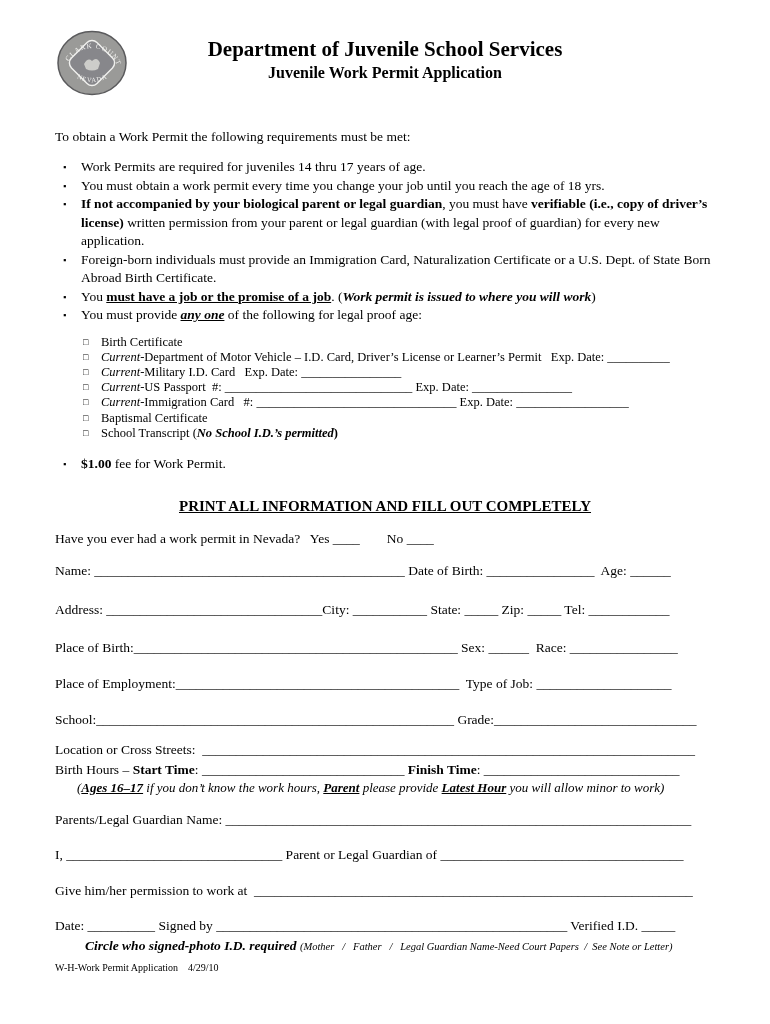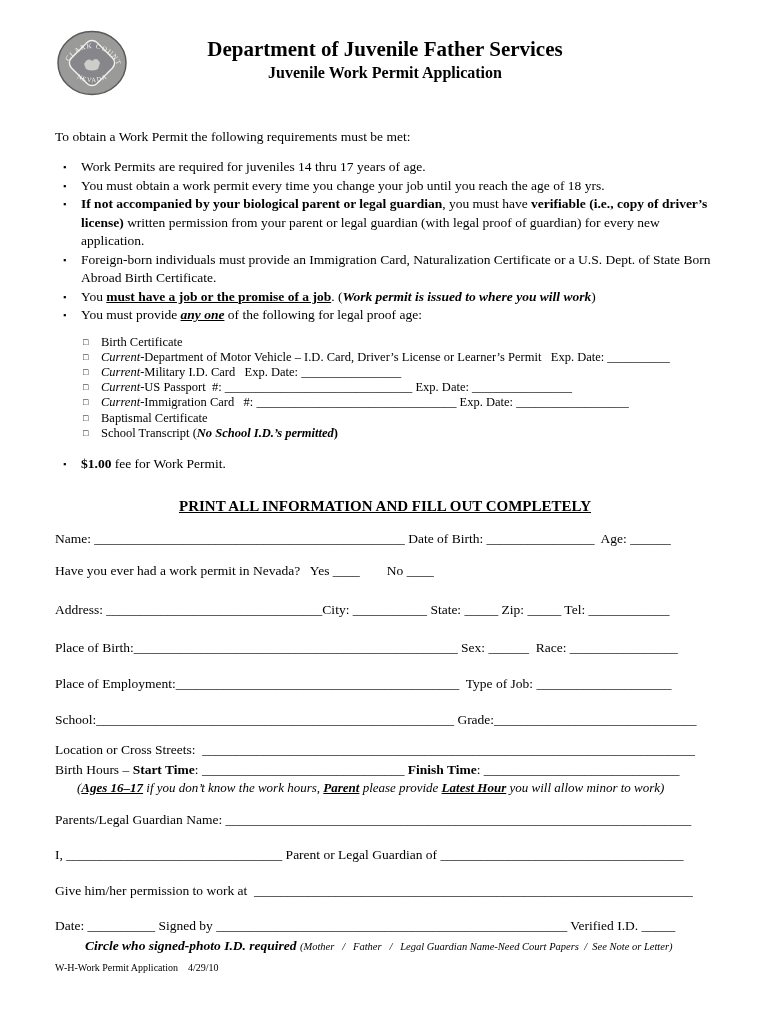--- a/index.html
+++ b/index.html
@@ -72,21 +72,21 @@
           <textPath href="#arcTop" startOffset="10%">CLARK COUNTY</textPath>
         </text>
         <path id="arcBot" d="M 15 42 A 27 24 0 0 0 59 42" fill="none"></path>
         <text font-size="6.5" fill="#f2f2f0" font-family="Liberation Serif, serif" letter-spacing="1">
           <textPath href="#arcBot" startOffset="18%">NEVADA</textPath>
         </text>
         <path d="M 29 34 q 4 -7 8 -3 q 5 -5 8 2 l -2 6 q -6 3 -12 0 z" fill="#d9d9d5" opacity="0.85"></path>
       </svg>
     </div>
     <div class="titles">
-      <div class="title">Department of Juvenile Father Services</div>
+      <div class="title">Department of Juvenile School Services</div>
       <div class="subtitle">Juvenile Work Permit Application</div>
     </div>
   </header>
 
   <p class="intro">To obtain a Work Permit the following requirements must be met:</p>
 
   <div class="req-list">
     <div class="req-item">
       <span class="bullet">▪</span>
       <span class="rich"><span>Work Permits are required for juveniles 14 thru 17 years of age.</span></span>
@@ -144,22 +144,22 @@
     </div>
   </div>
 
   <div class="req-item fee-item">
     <span class="bullet">▪</span>
     <span class="rich"><span class="b">$1.00</span><span> fee for Work Permit.</span></span>
   </div>
 
   <div class="print-heading">PRINT ALL INFORMATION AND FILL OUT COMPLETELY</div>
 
+  <div class="fl l-have"><span>Have you ever had a work permit in Nevada?   Yes ____        No ____</span></div>
   <div class="fl l-name"><span>Name: ______________________________________________ Date of Birth: ________________  Age: ______</span></div>
-  <div class="fl l-have"><span>Have you ever had a work permit in Nevada?   Yes ____        No ____</span></div>
   <div class="fl l-address"><span>Address: ________________________________City: ___________ State: _____ Zip: _____ Tel: ____________</span></div>
   <div class="fl l-birth"><span>Place of Birth:________________________________________________ Sex: ______  Race: ________________</span></div>
   <div class="fl l-employment"><span>Place of Employment:__________________________________________  Type of Job: ____________________</span></div>
   <div class="fl l-school"><span>School:_____________________________________________________ Grade:______________________________</span></div>
   <div class="fl l-location"><span>Location or Cross Streets:  _________________________________________________________________________</span></div>
   <div class="fl l-hours"><span>Birth Hours – </span><span class="b">Start Time</span><span>: ______________________________ </span><span class="b">Finish Time</span><span>: _____________________________</span></div>
   <div class="fl l-note"><span class="i">(</span><span class="b i u">Ages 16–17</span><span class="i"> if you don’t know the work hours, </span><span class="b i u">Parent</span><span class="i"> please provide </span><span class="b i u">Latest Hour</span><span class="i"> you will allow minor to work)</span></div>
   <div class="fl l-guardian"><span>Parents/Legal Guardian Name: _____________________________________________________________________</span></div>
   <div class="fl l-i"><span>I, ________________________________ Parent or Legal Guardian of ____________________________________</span></div>
   <div class="fl l-permission"><span>Give him/her permission to work at  _________________________________________________________________</span></div>

